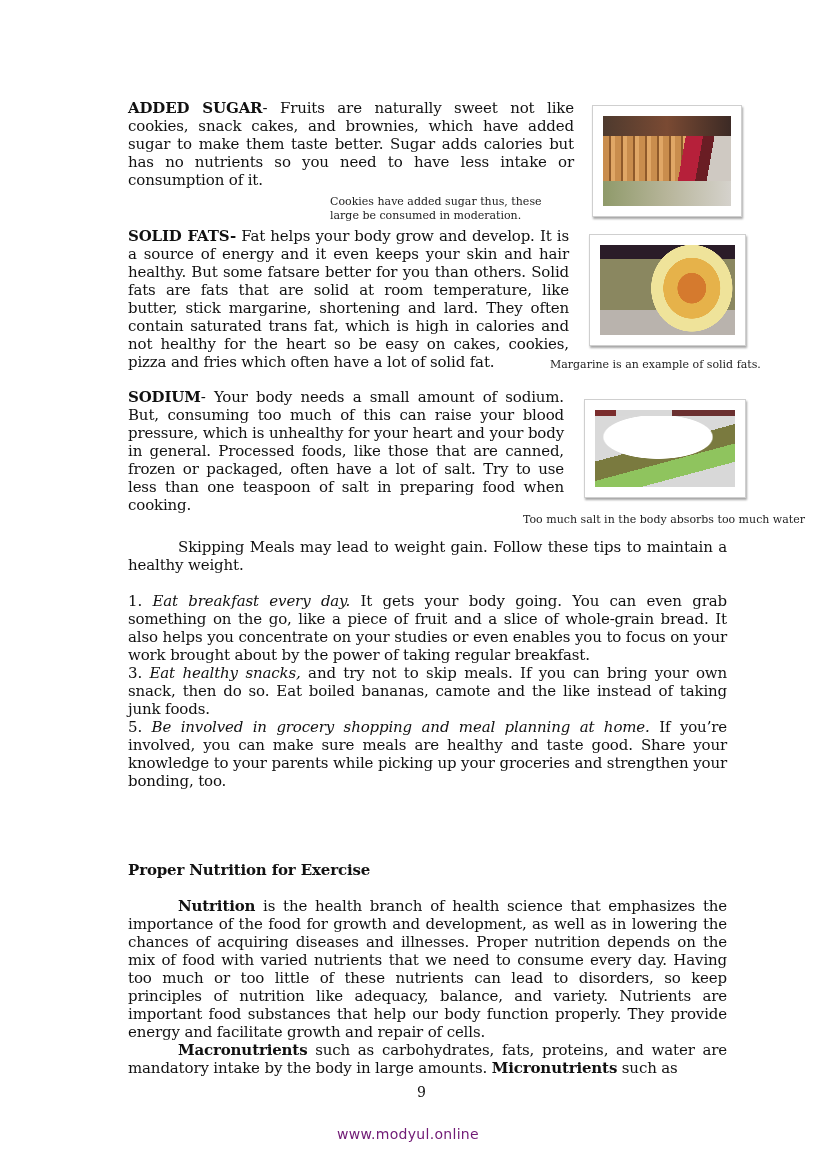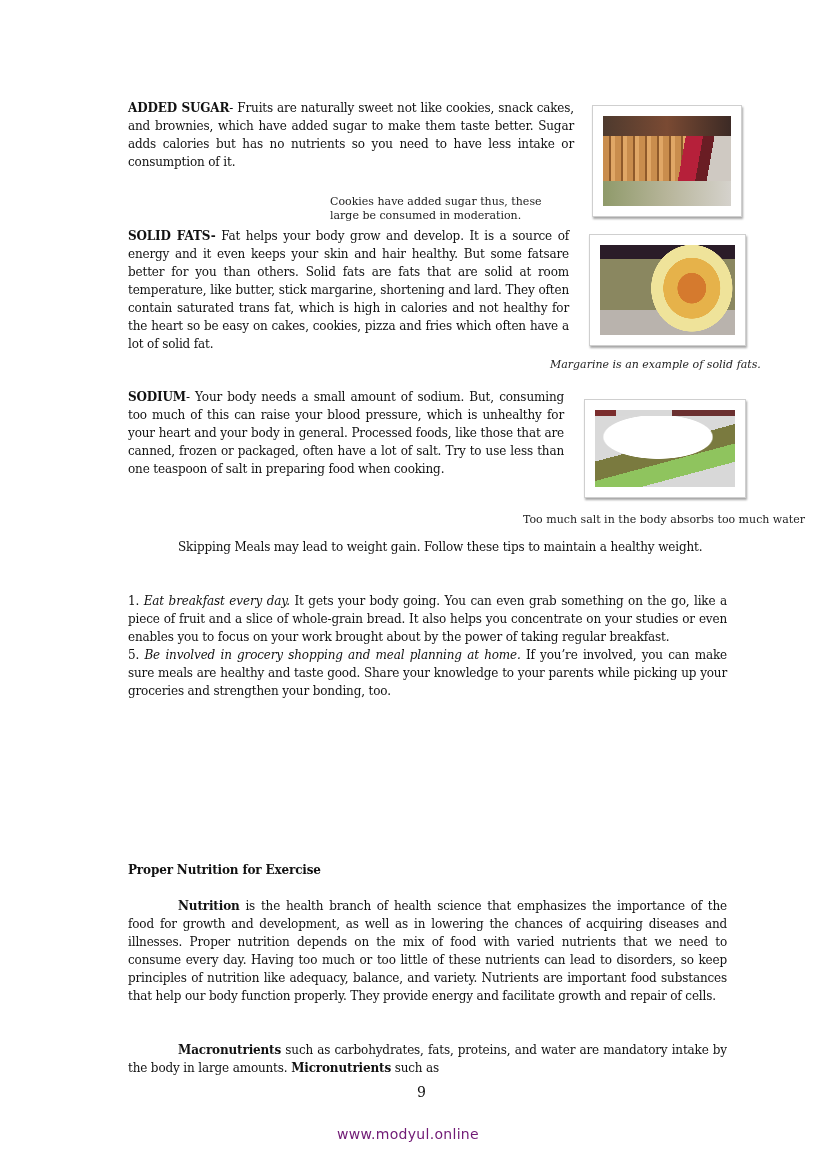--- a/index.html
+++ b/index.html
@@ -1,19 +1,19 @@
 <!DOCTYPE html>
 <html><head>
 <meta charset="utf-8">
 <style>
   html, body { margin: 0; padding: 0; background: #ffffff; }
   body { width: 827px; height: 1169px; position: relative; overflow: hidden;
          font-family: "DejaVu Serif", "Liberation Serif", serif; color: #111; }
   .abs { position: absolute; }
-  .para { font-size: 12px; line-height: 18px; text-align: justify; letter-spacing: -0.15px; }
+  .para { font-size: 15px; line-height: 18px; text-align: justify; letter-spacing: -0.15px; }
   .para b { font-weight: bold; }
   .cap { font-size: 11px; line-height: 14px; color: #222; }
   .frame { position: absolute; background: #fff; border: 1px solid #cfcfcf;
            box-shadow: 1px 2px 2px rgba(0,0,0,0.35); }
   .photo { position: absolute; left: 10px; top: 10px; right: 10px; bottom: 10px; }
   .cookies { background:
       linear-gradient(100deg, rgba(0,0,0,0) 0 60%, #b6203a 60% 72%, #6a1d24 72% 80%, #cfc9c2 80%),
       repeating-linear-gradient(90deg, #c98d4d 0 6px, #8f5a2b 6px 8px, #e0a766 8px 12px),
       #c98d4d; }
   .cookies::after { content:""; position:absolute; left:0; right:0; bottom:0; height:28%;
@@ -46,34 +46,35 @@
   <div>Cookies have added sugar thus, these</div>
   <div>large be consumed in moderation.</div>
 </div>
 
 <div class="abs para" style="left:128px; top:227px; width:441px;">
   <b>SOLID FATS-</b><span> Fat helps your body grow and develop. It is a source of energy and it even keeps your skin and hair healthy. But some fatsare better for you than others. Solid fats are fats that are solid at room temperature, like butter, stick margarine, shortening and lard. They often contain saturated trans fat, which is high in calories and not healthy for the heart so be easy on cakes, cookies, pizza and fries which often have a lot of solid fat.</span>
 </div>
 <div class="frame" style="left:589px; top:234px; width:155px; height:110px;">
   <div class="photo margarine"></div>
 </div>
-<div class="abs cap" style="left:550px; top:358px; width:240px;font-style:italic;">Margarine is an example of solid fats.</div>
+<div class="abs cap" style="left:550px; top:358px; width:240px;">Margarine is an example of solid fats.</div>
 
 <div class="abs para" style="left:128px; top:388px; width:436px;">
   <b>SODIUM</b><span>- Your body needs a small amount of sodium. But, consuming too much of this can raise your blood pressure, which is unhealthy for your heart and your body in general. Processed foods, like those that are canned, frozen or packaged, often have a lot of salt. Try to use less than one teaspoon of salt in preparing food when cooking.</span>
 </div>
 <div class="frame" style="left:584px; top:399px; width:160px; height:97px;">
   <div class="photo salt"></div>
 </div>
 <div class="abs cap" style="left:491px; top:513px; width:330px; white-space:nowrap;margin-left:32px;">Too much salt in the body absorbs too much water</div>
 
 <div class="abs para" style="left:128px; top:538px; width:599px; text-indent:50px;">Skipping Meals may lead to weight gain. Follow these tips to maintain a healthy weight.</div>
 
 <div class="abs para" style="left:128px; top:592px; width:599px;">
   <div><span>1. </span><i>Eat breakfast every day.</i><span> It gets your body going. You can even grab something on the go, like a piece of fruit and a slice of whole-grain bread. It also helps you concentrate on your studies or even enables you to focus on your work brought about by the power of taking regular breakfast.</span></div>
+  <div><span>3. </span><i>Eat healthy snacks,</i><span> and try not to skip meals. If you can bring your own snack, then do so. Eat boiled bananas, camote and the like instead of taking junk foods.</span></div>
   <div><span>5. </span><i>Be involved in grocery shopping and meal planning at home.</i><span> If you’re involved, you can make sure meals are healthy and taste good. Share your knowledge to your parents while picking up your groceries and strengthen your bonding, too.</span></div>
 </div>
 
 <div class="abs para" style="left:128px; top:861px; font-weight:bold;">Proper Nutrition for Exercise</div>
 
 <div class="abs para" style="left:128px; top:897px; width:599px; text-indent:50px;">
   <b>Nutrition</b><span> is the health branch of health science that emphasizes the importance of the food for growth and development, as well as in lowering the chances of acquiring diseases and illnesses. Proper nutrition depends on the mix of food with varied nutrients that we need to consume every day. Having too much or too little of these nutrients can lead to disorders, so keep principles of nutrition like adequacy, balance, and variety. Nutrients are important food substances that help our body function properly. They provide energy and facilitate growth and repair of cells.</span>
 </div>
 <div class="abs para" style="left:128px; top:1041px; width:599px; text-indent:50px;">
   <b>Macronutrients</b><span> such as carbohydrates, fats, proteins, and water are mandatory intake by the body in large amounts. </span><b>Micronutrients</b><span> such  as</span>

